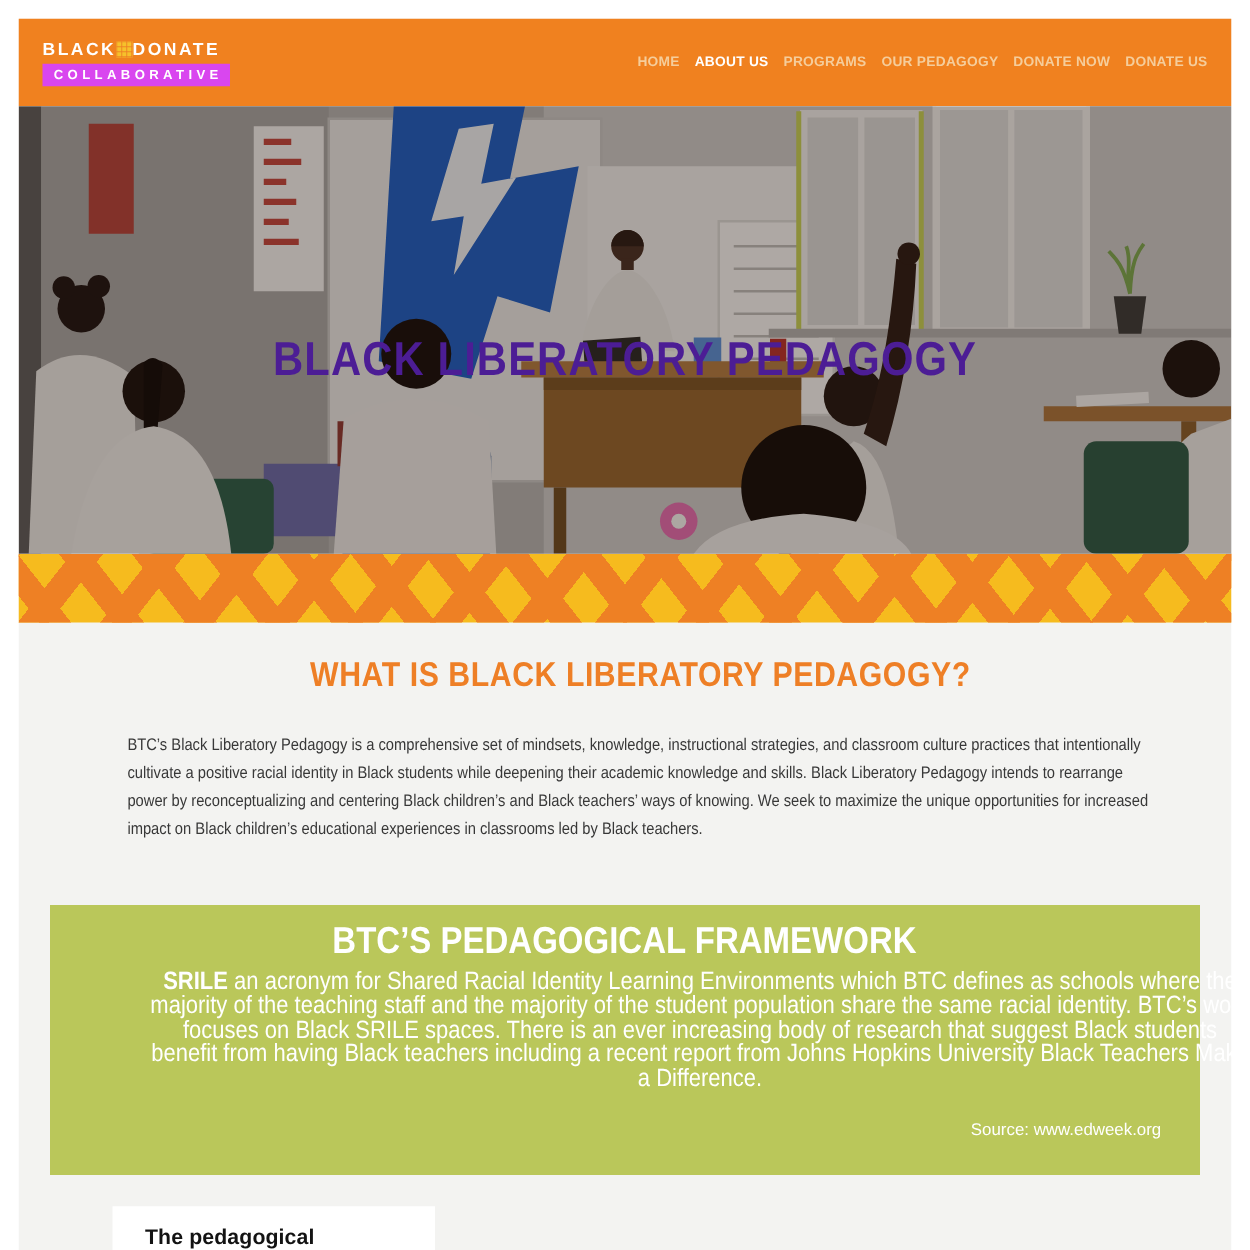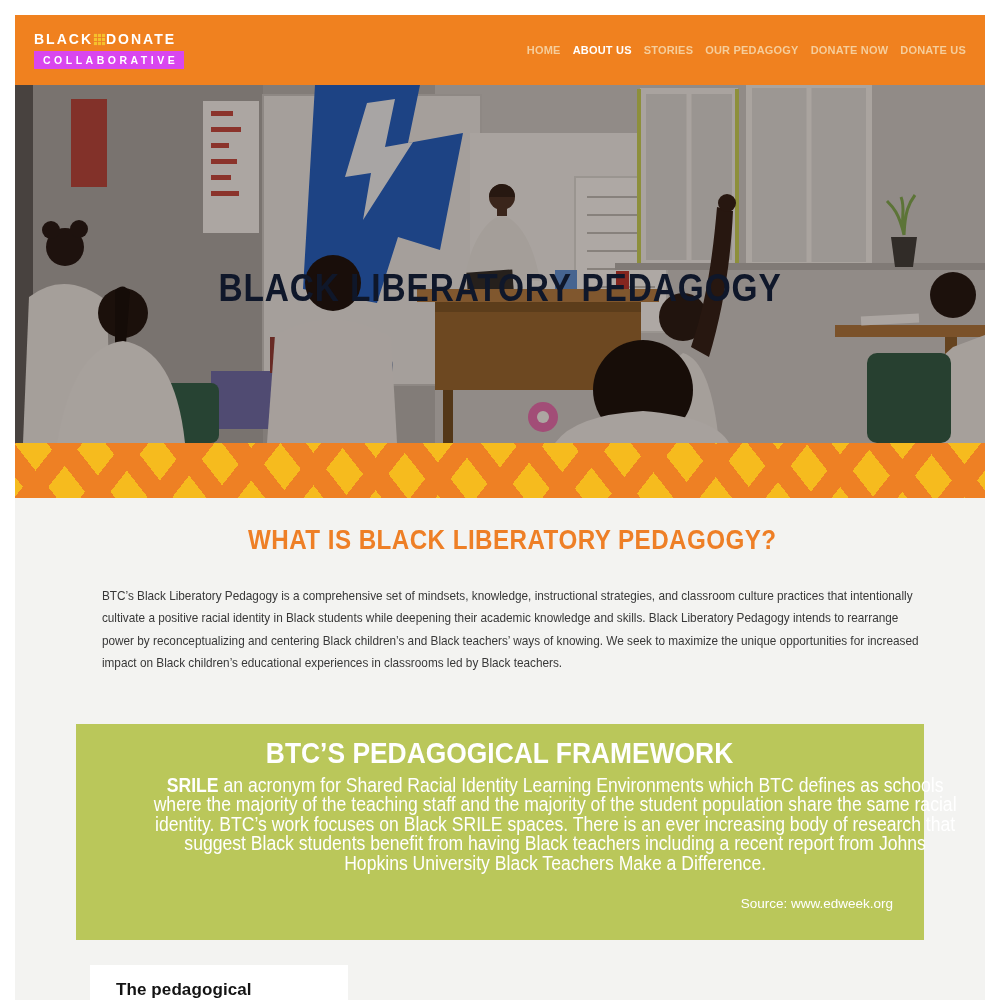--- a/index.html
+++ b/index.html
@@ -31,42 +31,42 @@
   }
   nav.main-nav { display:flex; gap:12px; font-size:11px; font-weight:700; letter-spacing:0.2px;justify-content:space-between; }
   .nav-link { color:#F5CD9B; text-decoration:none; cursor:pointer; white-space:nowrap; }
   .nav-link.active { color:#ffffff; }
 
   
   .hero { position:relative; height:358px; overflow:hidden; background:#9a9895; }
   .hero svg { position:absolute; inset:0; width:100%; height:100%; display:block; }
   .hero-title {
     position:absolute; inset:0; display:flex; align-items:center; justify-content:center;
-    color:#0f172a; font-size:38px; font-weight:700; letter-spacing:1px; text-align:center;margin-top:48px;
+    color:#4c1d95; font-size:38px; font-weight:700; letter-spacing:1px; text-align:center;margin-top:48px;
   }
   .cx { display:inline-block; transform:scaleX(0.88); transform-origin:center; white-space:nowrap; }
 
   
   .pattern-band {
     height:55px; background-color:#F6BB1E;
     background-image:
       repeating-linear-gradient(52deg,  transparent 0 13px, #EE8024 13px 33px, transparent 33px 46px),
       repeating-linear-gradient(-52deg, transparent 0 17px, #EE8024 17px 37px, transparent 37px 52px);
   }
 
   
   .intro { padding-top:26px;padding-left:24px; }
   .intro h2 { margin:0; text-align:center; color:#EE7F26; font-size:27.5px; font-weight:700; letter-spacing:0.5px; }
   .pwrap { width:820px; margin:29px auto 0; }
   .cx-block { transform:scaleX(0.88); transform-origin:center top; width:113.64%; margin-left:-6.82%; }
   .intro p { font-size:13.4px; line-height:22.4px; color:#383838; margin-top:0; margin-bottom:0; }
 
   
   .framework {
-    position:relative; width:848px; height:216px; margin:49px auto 0;
+    position:relative; width:920px; height:216px; margin:49px auto 0;
     background:#BAC75A; padding:12px 20px 0;
   }
   .framework h3 { margin:0; text-align:center; color:#fff; font-size:30px; font-weight:700; }
   .fw-body { margin:6px 0 0; color:#fff; font-size:20px; line-height:19.5px; text-align:center; }
   .fw-body strong { font-weight:700; }
   .fw-source { position:absolute; right:31px; bottom:29px; color:#fff; font-size:13.5px; }
 
   
   .card { width:258px; margin:25px 0 0 75px; background:#ffffff; padding:15px 26px 60px; }
   .card h4 { margin:0; font-size:17px; font-weight:700; color:#131313; letter-spacing:0.1px; }
@@ -81,21 +81,21 @@
       <div class="logo-top">
         <span>BLACK</span>
         <span class="logo-mark"></span>
         <span>DONATE</span>
       </div>
       <div class="logo-badge">COLLABORATIVE</div>
     </a>
     <nav class="main-nav">
       <a class="nav-link">HOME</a>
       <a class="nav-link active">ABOUT US</a>
-      <a class="nav-link">STORIES</a>
+      <a class="nav-link">PROGRAMS</a>
       <a class="nav-link">OUR PEDAGOGY</a>
       <a class="nav-link">DONATE NOW</a>
       <a class="nav-link">DONATE US</a>
     </nav>
   </header>
 
   <section class="hero">
     <svg viewBox="0 0 970 358" preserveAspectRatio="none">
 
       <rect width="970" height="358" fill="#b5b3b0"></rect>

